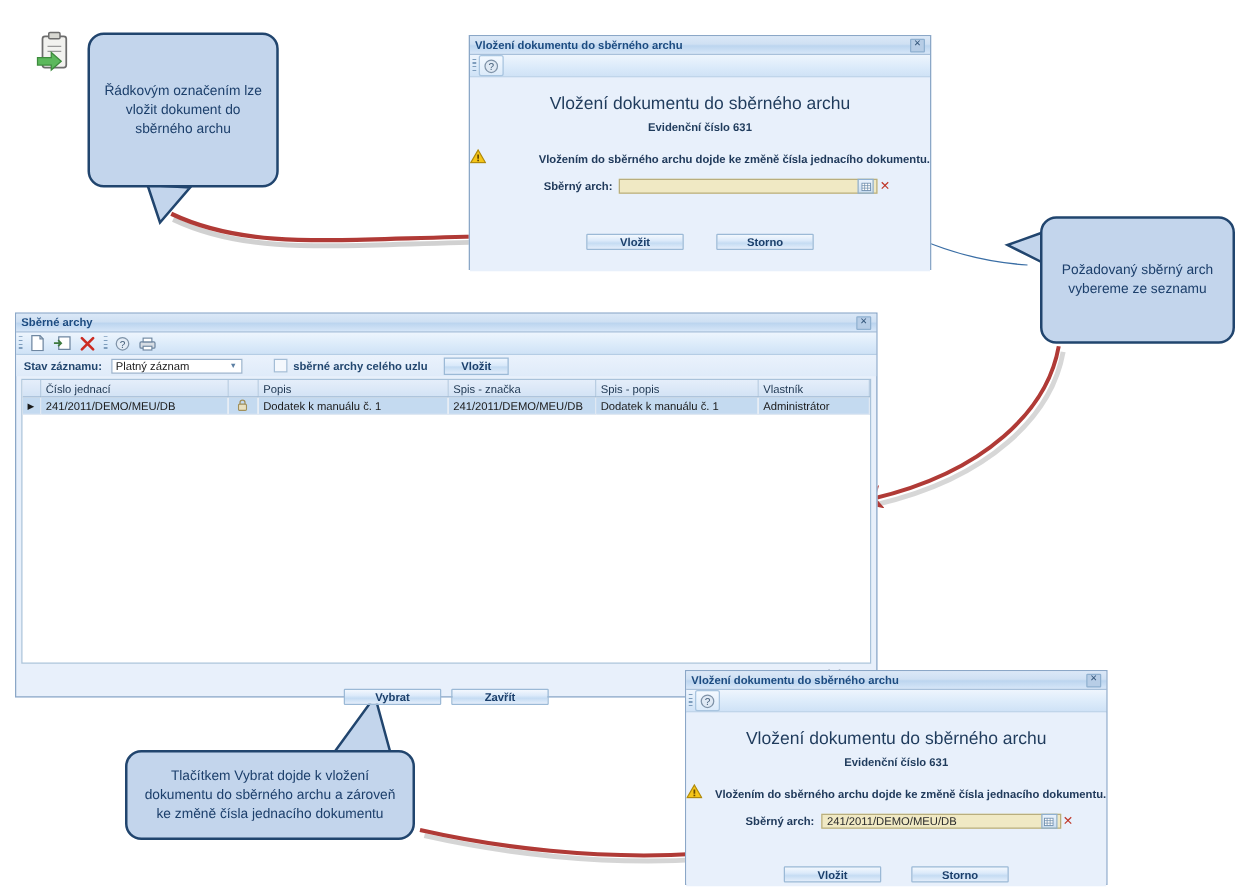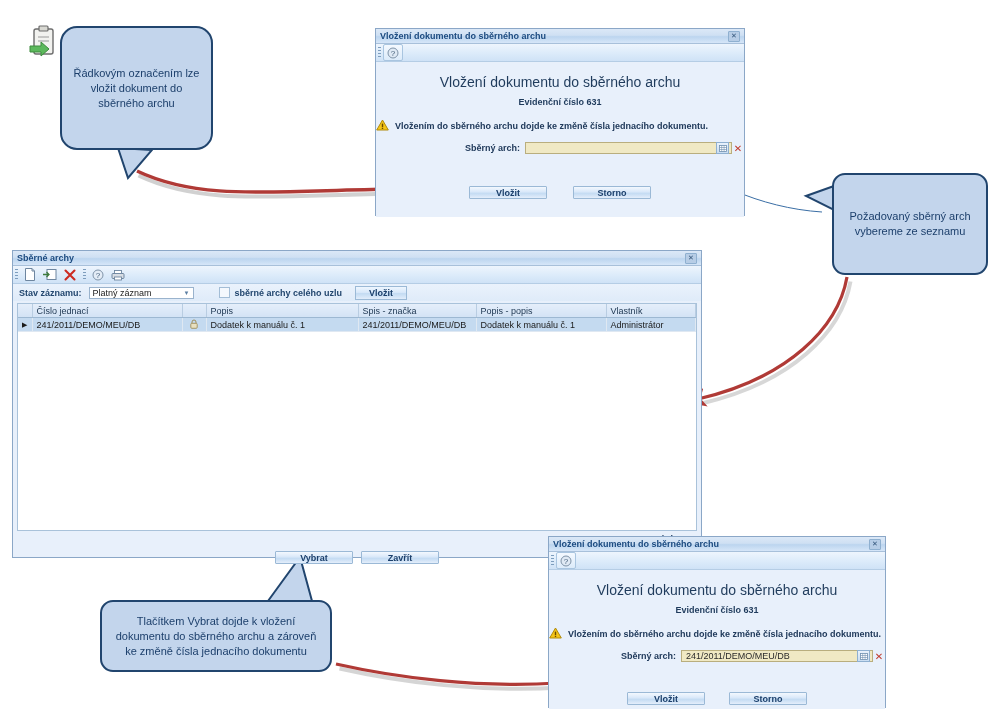--- a/index.html
+++ b/index.html
@@ -33,23 +33,23 @@
   .grip{width:3px;height:11px;margin-right:2px;
     background:repeating-linear-gradient(to bottom,#7d9dbd 0 1px,transparent 1px 3px);}
   .tbtn{
     width:18px;height:15px;display:flex;align-items:center;justify-content:center;
     border:1px solid transparent;border-radius:2px;
   }
   .tbtn.raised{background:linear-gradient(to bottom,#f4f9ff,#dcebfa);border-color:#a9c5e0;}
   .dlg-body{position:relative;background:#e8f0fb;}
   .dlg-h1{text-align:center;font-size:14px;color:#1f3b5c;padding-top:12px;}
   .dlg-sub{text-align:center;font-size:9px;font-weight:bold;color:#1f3b5c;padding-top:7px;}
-  .warn-row{display:flex;align-items:center;justify-content:flex-start;gap:6px;padding-top:12px;}
+  .warn-row{display:flex;align-items:center;justify-content:space-between;gap:6px;padding-top:12px;}
   .warn-text{font-size:9px;font-weight:bold;color:#203a5b;}
-  .field-row{display:flex;align-items:center;justify-content:flex-end;padding-top:9px;}
+  .field-row{display:flex;align-items:center;justify-content:center;padding-top:9px;}
   .field-label{font-size:9px;font-weight:bold;color:#203a5b;text-align:right;margin-right:5px;}
   .field-box{
     height:12px;background:#f0e9c4;border:1px solid #b9ae7e;
     display:flex;align-items:center;box-sizing:border-box;
   }
   .field-val{font-size:9px;color:#2b2b2b;padding-left:4px;flex:1;overflow:hidden;white-space:nowrap;}
   .field-picker{
     width:11px;height:10px;margin-right:2px;flex:none;
     background:linear-gradient(to bottom,#e9f2fc,#c9ddf2);
     border:1px solid #8fb0d0;
@@ -147,21 +147,21 @@
 <div class="clip-icon" style="left:28px;top:24px;width:30px;height:34px;">
   <svg width="30" height="34" viewBox="0 0 30 34">
     <rect x="6" y="5" width="19" height="25" rx="2" fill="#f2f2ef" stroke="#6d6d6d" stroke-width="1.4"></rect>
     <rect x="11" y="2" width="9" height="5" rx="1" fill="#d8d8d2" stroke="#6d6d6d" stroke-width="1.2"></rect>
     <line x1="10" y1="13" x2="21" y2="13" stroke="#9a9a9a" stroke-width="1"></line>
     <line x1="10" y1="17" x2="21" y2="17" stroke="#9a9a9a" stroke-width="1"></line>
     <path d="M2,22 L13,22 L13,18 L21,25 L13,32 L13,28 L2,28 Z" fill="#5cb85c" stroke="#3d8b3d" stroke-width="1"></path>
   </svg>
 </div>
 
-<div class="callout" style="left:60px;top:26px;width:153px;height:124px;border-radius:17px;">
+<div class="callout" style="left:70px;top:26px;width:153px;height:124px;">
   <span>Řádkovým označením lze vložit dokument do sběrného archu</span>
 </div>
 
 <div class="win" style="left:375px;top:28px;width:370px;height:188px;">
   <div class="win-title">
     <span>Vložení dokumentu do sběrného archu</span>
     <span class="win-close">✕</span>
   </div>
   <div class="win-toolbar">
     <span class="grip"></span>
@@ -277,21 +277,21 @@
           <col style="width:130px">
           <col>
       </colgroup>
       <thead>
         <tr>
           <th></th>
           <th>Číslo jednací</th>
           <th></th>
           <th>Popis</th>
           <th>Spis - značka</th>
-          <th>Popis - popis</th>
+          <th>Spis - popis</th>
           <th>Vlastník</th>
         </tr>
       </thead>
       <tbody>
         <tr class="row-sel">
           <td class="rowmark">▶</td>
           <td>241/2011/DEMO/MEU/DB</td>
           <td class="lockcell">
             <svg width="8" height="10" viewBox="0 0 8 10">
                 <path d="M2,4.5 V3 a2,2 0 0 1 4,0 V4.5" fill="none" stroke="#a08f5a" stroke-width="1"></path>

